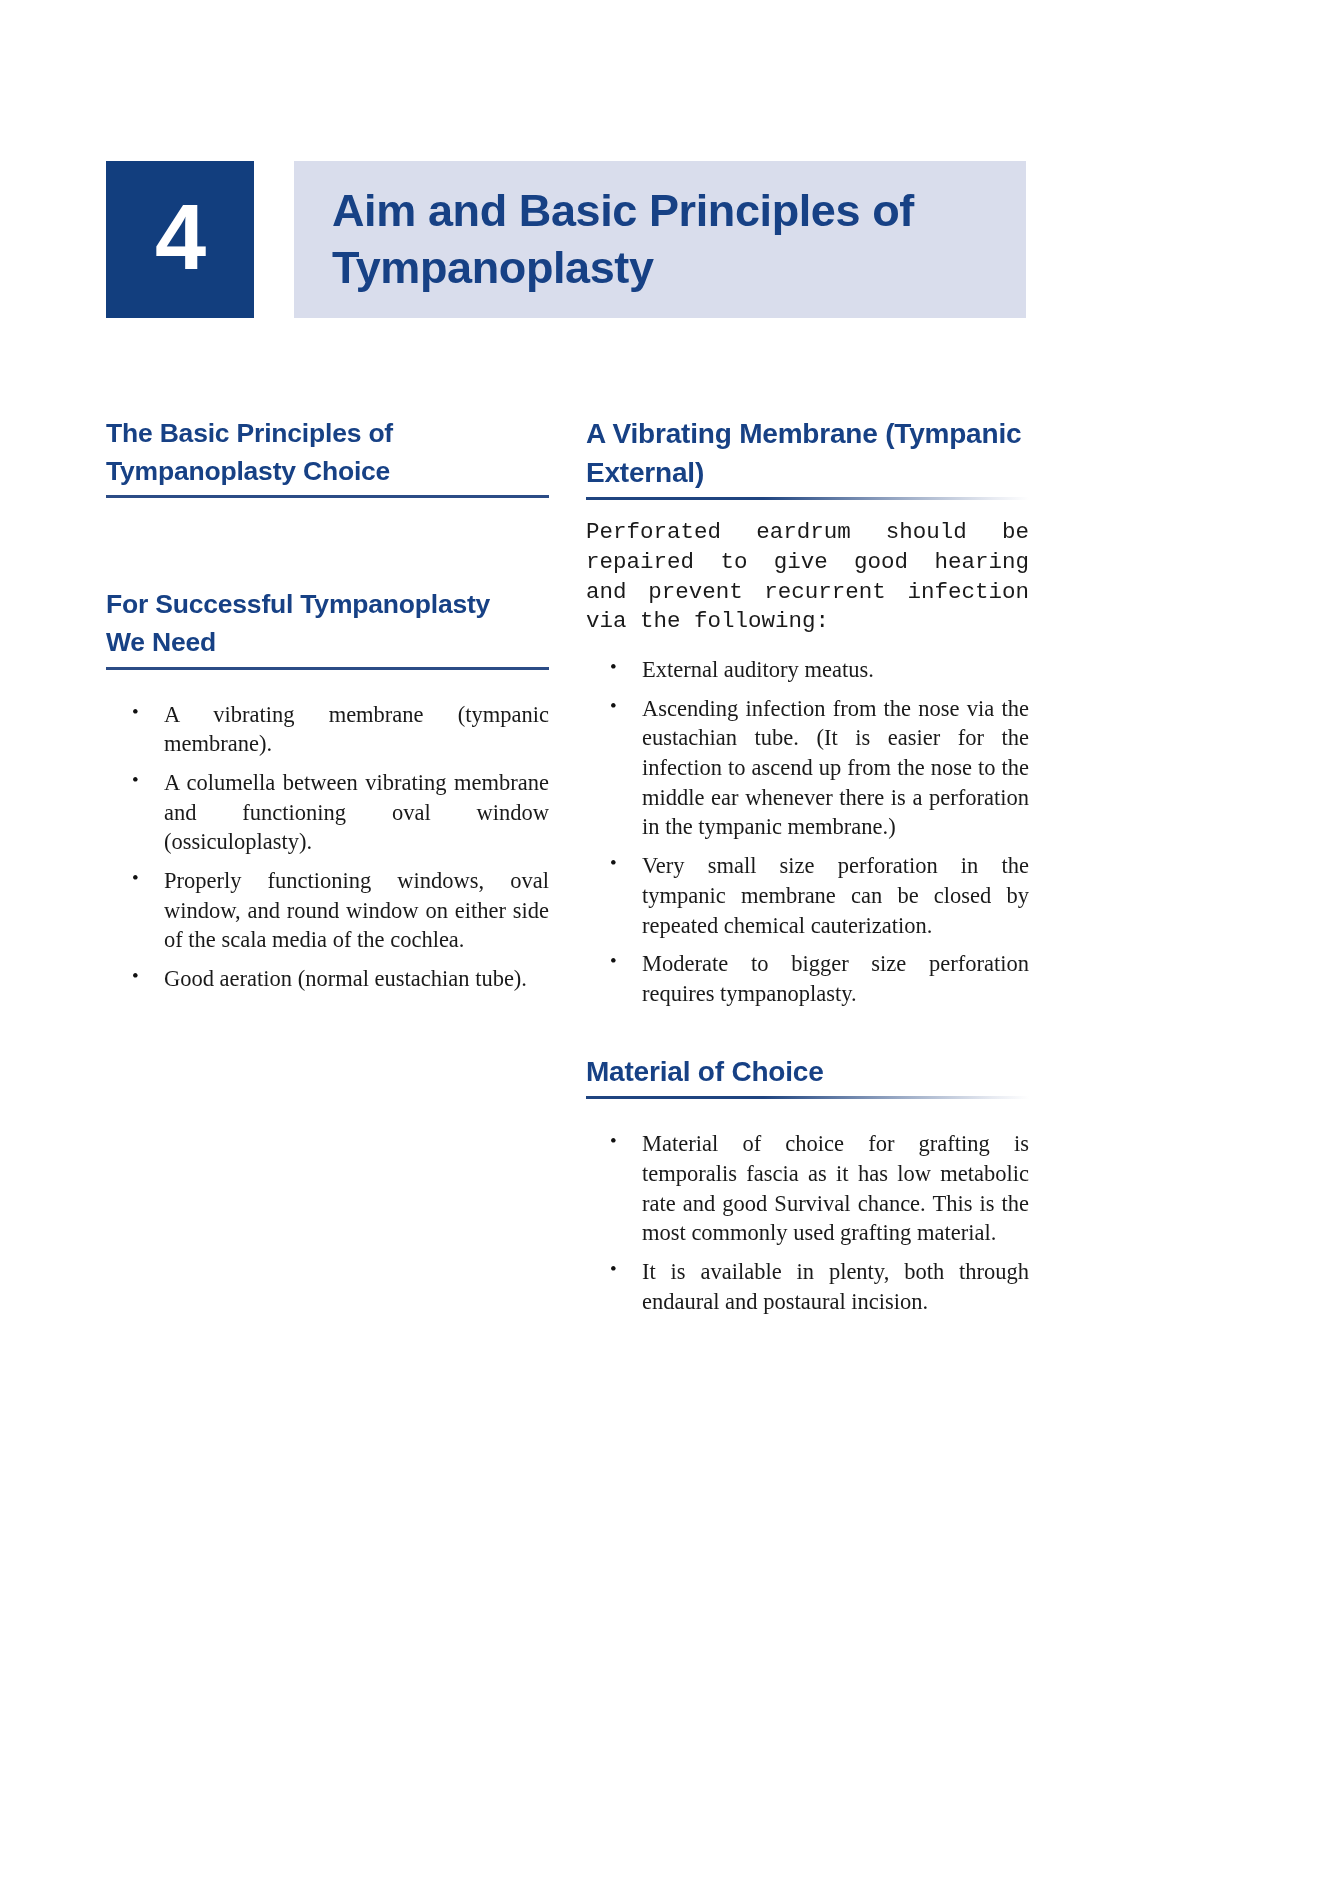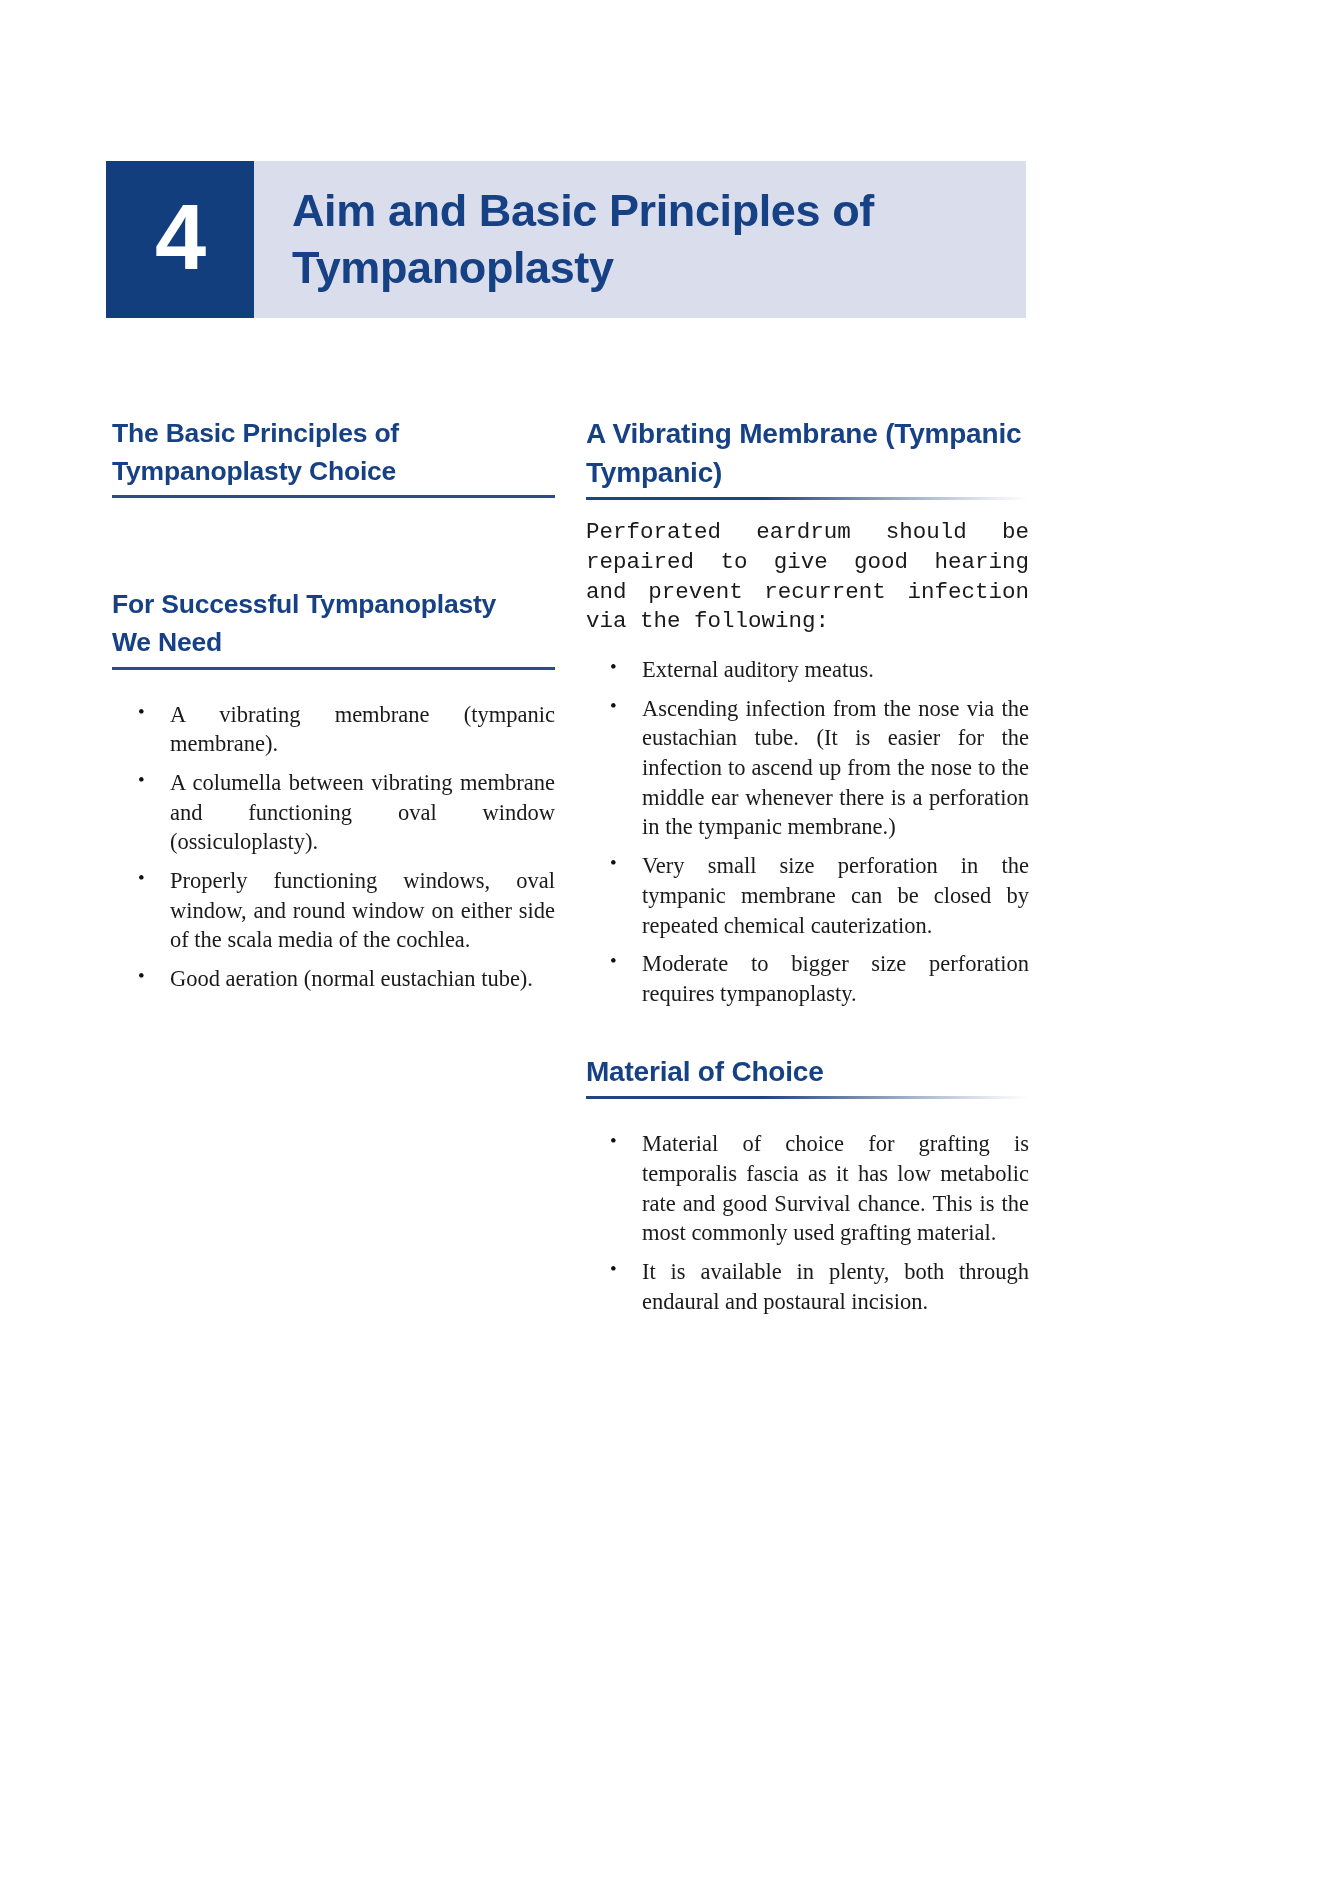--- a/index.html
+++ b/index.html
@@ -52,20 +52,21 @@
   }
   .chapter-title-box {
     flex: 1 1 auto;
     background: #D9DDEC;
     display: flex;
     flex-direction: column;
     justify-content: center;
     padding-left: 38px;
     padding-right: 20px;
     box-sizing: border-box;
+    margin-left: 40px;
   }
   .chapter-title {
     font-family: "Liberation Sans", sans-serif;
     font-weight: bold;
     font-size: 45px;
     line-height: 1.26;
     color: #174185;
     letter-spacing: -0.4px;
   }
 
@@ -73,21 +74,21 @@
   .columns {
     position: absolute;
     left: 0;
     top: 415px;
     width: 1338px;
   }
   .col {
     position: absolute;
     top: 0;
   }
-  .col-left  { left: 112px;  width: 443px; }
+  .col-left  { left: 106px;  width: 443px; }
   .col-right { left: 586px;  width: 443px; }
 
   
   .sec-head {
     font-family: "Liberation Sans", sans-serif;
     font-weight: bold;
     color: #174185;
     letter-spacing: -0.2px;
   }
   .col-left .sec-head {
@@ -196,21 +197,21 @@
           <li>Good aeration (normal eustachian tube).</li>
         </ul>
       </div>
 
     </div>
 
     <div class="col col-right">
 
       <div>
         <div class="sec-head">A Vibrating Membrane (Tympanic</div>
-        <div class="sec-head">Tympanic)</div>
+        <div class="sec-head">External)</div>
         <div class="rule-fade"></div>
 
         <div class="gap-sm"></div>
 
         <p class="body-p">Perforated eardrum should be repaired to give good hearing and prevent recurrent infection via the following:</p>
 
         <div class="gap-sm"></div>
 
         <ul class="bullets">
           <li>External auditory meatus.</li>

